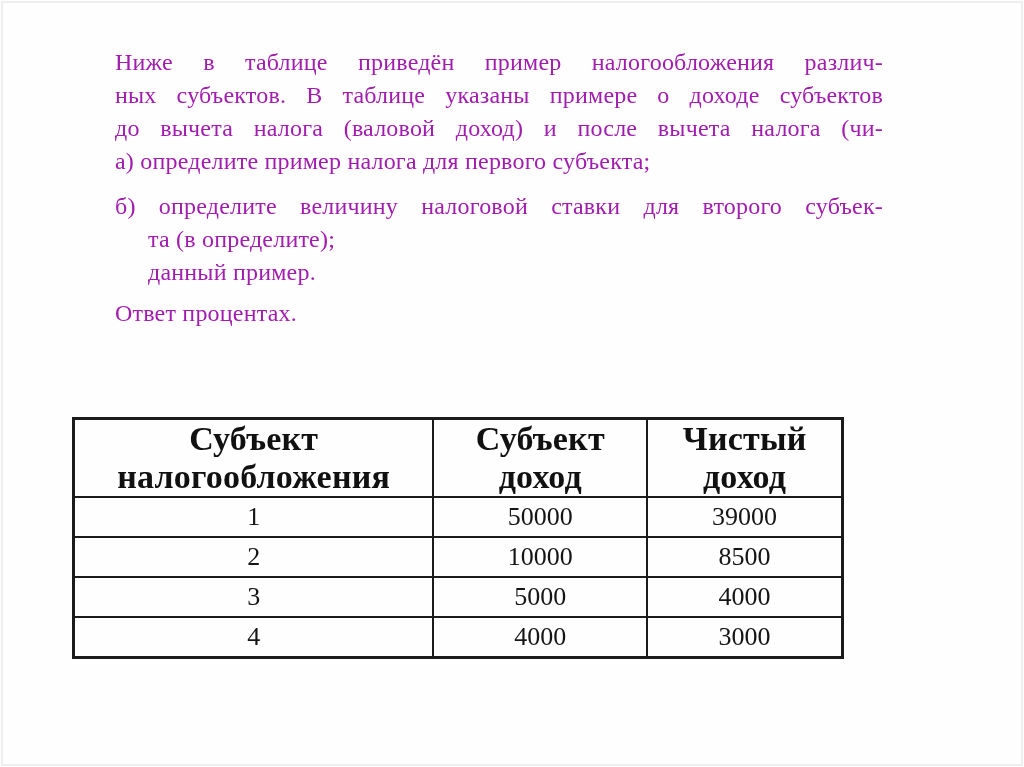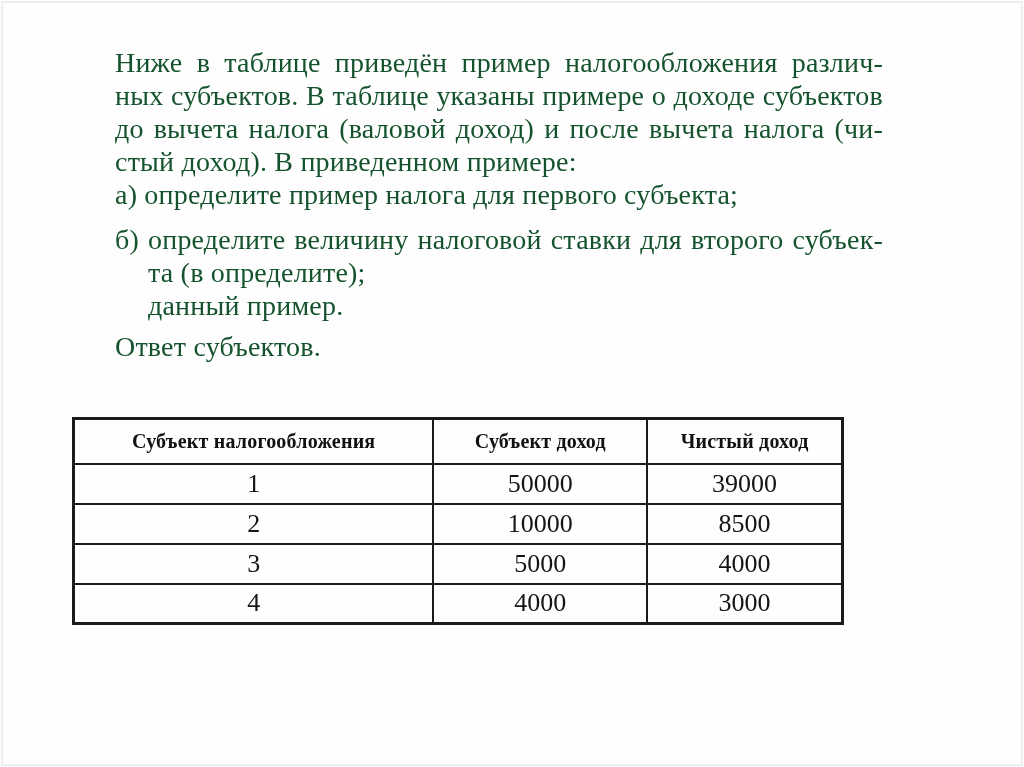--- a/index.html
+++ b/index.html
@@ -27,24 +27,24 @@
   }
   .textblock {
     position: absolute;
     top: 46px;
     left: 115px;
     width: 768px;
   }
   .t-line {
     height: 33px;
     line-height: 33px;
-    font-size: 28px;
+    font-size: 24px;
     letter-spacing: 0.2px;
     white-space: nowrap;
-    color: #14532d;
+    color: #a21caf;
   }
   .t-line.just {
     white-space: normal;
     text-align: justify;
     text-align-last: justify;
   }
   .t-line.ind { padding-left: 33px; }
   .t-line.gap-big { margin-top: 12px; }
   .t-line.gap-small { margin-top: 8px; }
 
@@ -58,21 +58,21 @@
     background: #fefefe;
   }
   .tax-table th, .tax-table td {
     border: 2px solid #1b1b1b;
     text-align: center;
     vertical-align: middle;
     padding: 0;
   }
   .tax-table th {
     height: 45px;
-    font-size: 20px;
+    font-size: 34px;
     font-weight: bold;
     letter-spacing: 0.2px;
     color: #111111;
   }
   .tax-table td {
     height: 40px;
     font-size: 26px;
     font-weight: normal;
     color: #151515;
   }
@@ -80,26 +80,25 @@
 </head>
 <body>
 
 <div class="page">
   <div class="frame"></div>
 
   <div class="textblock">
     <div class="t-line just">Ниже в таблице приведён пример налогообложения различ-</div>
     <div class="t-line just">ных субъектов. В таблице указаны примере о доходе субъектов</div>
     <div class="t-line just">до вычета налога (валовой доход) и после вычета налога (чи-</div>
-    <div class="t-line">стый доход). В приведенном примере:</div>
     <div class="t-line">а) определите пример налога для первого субъекта;</div>
     <div class="t-line just gap-big">б) определите величину налоговой ставки для второго субъек-</div>
     <div class="t-line ind">та (в определите);</div>
     <div class="t-line ind">данный пример.</div>
-    <div class="t-line gap-small">Ответ субъектов.</div>
+    <div class="t-line gap-small">Ответ процентах.</div>
   </div>
 
   <table class="tax-table">
     <colgroup>
       <col style="width:46.8%">
       <col style="width:27.8%">
       <col style="width:25.4%">
     </colgroup>
     <thead>
       <tr>

